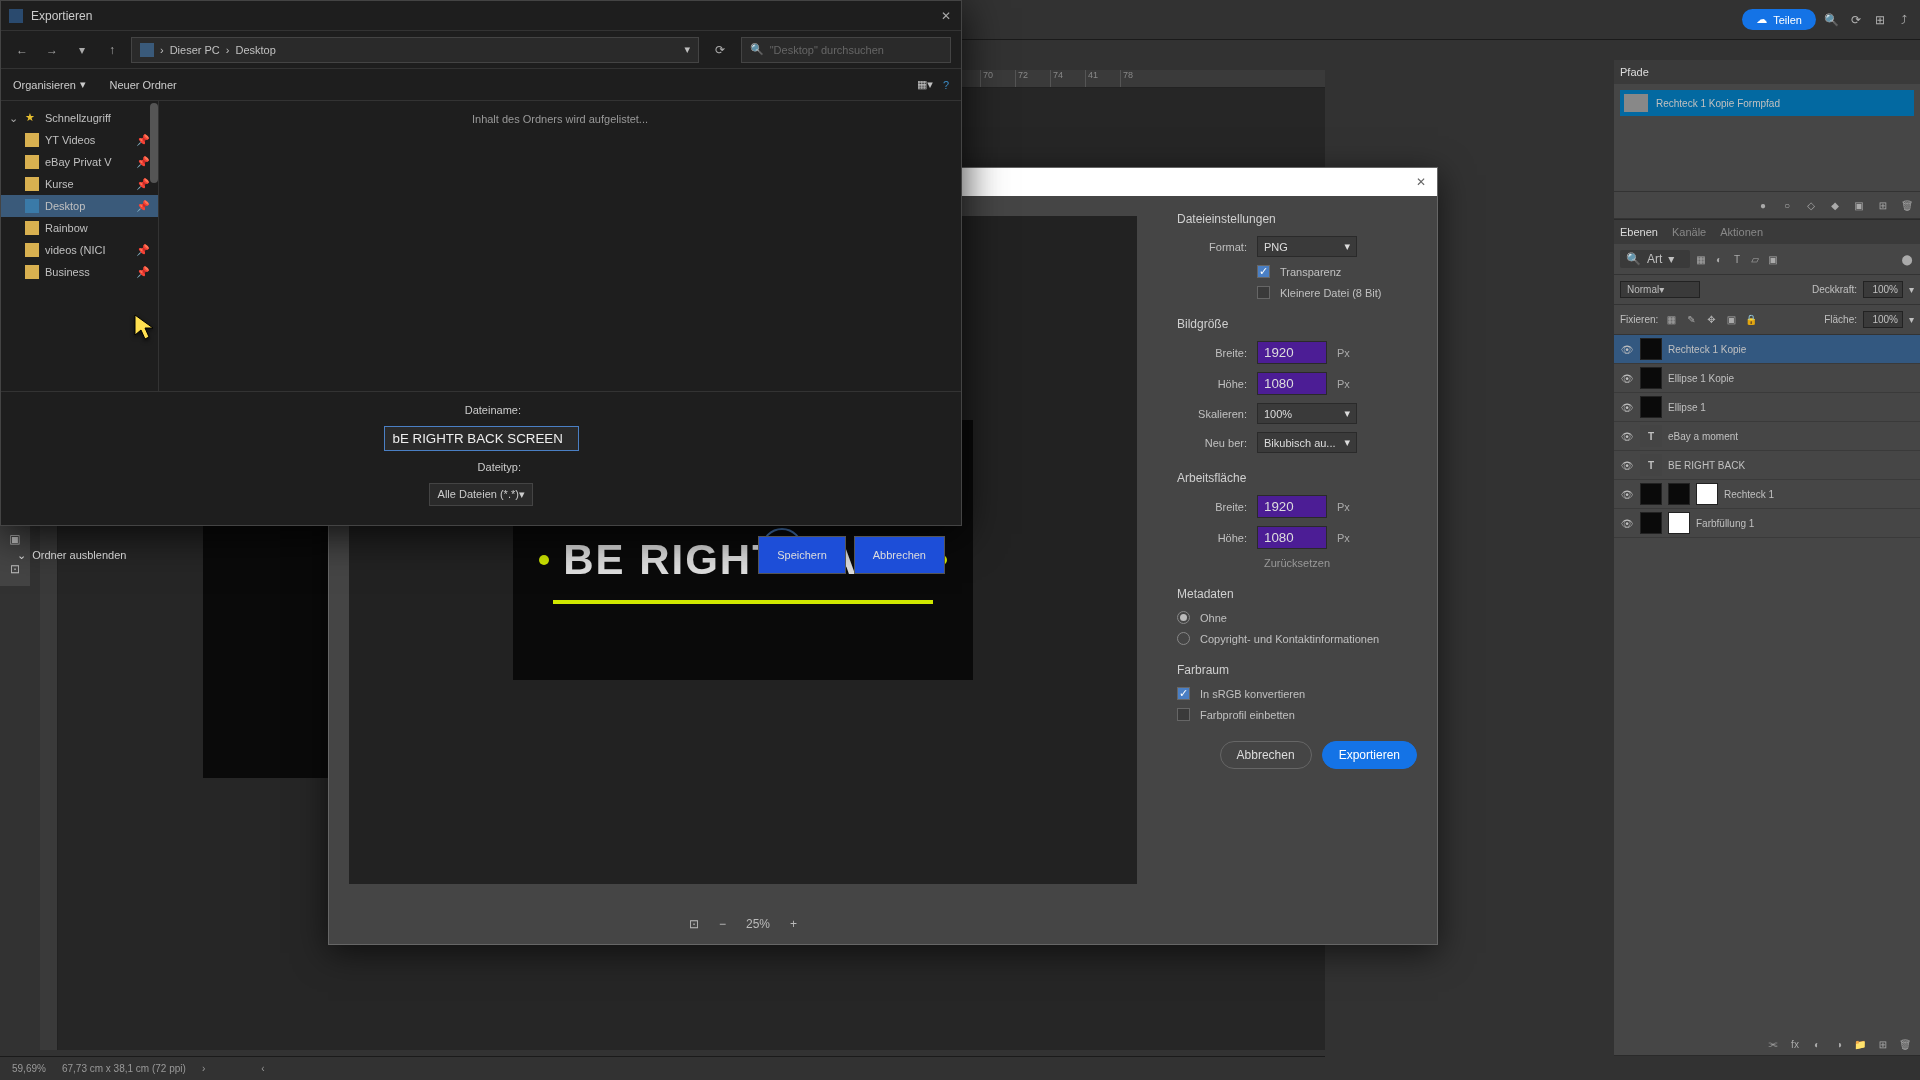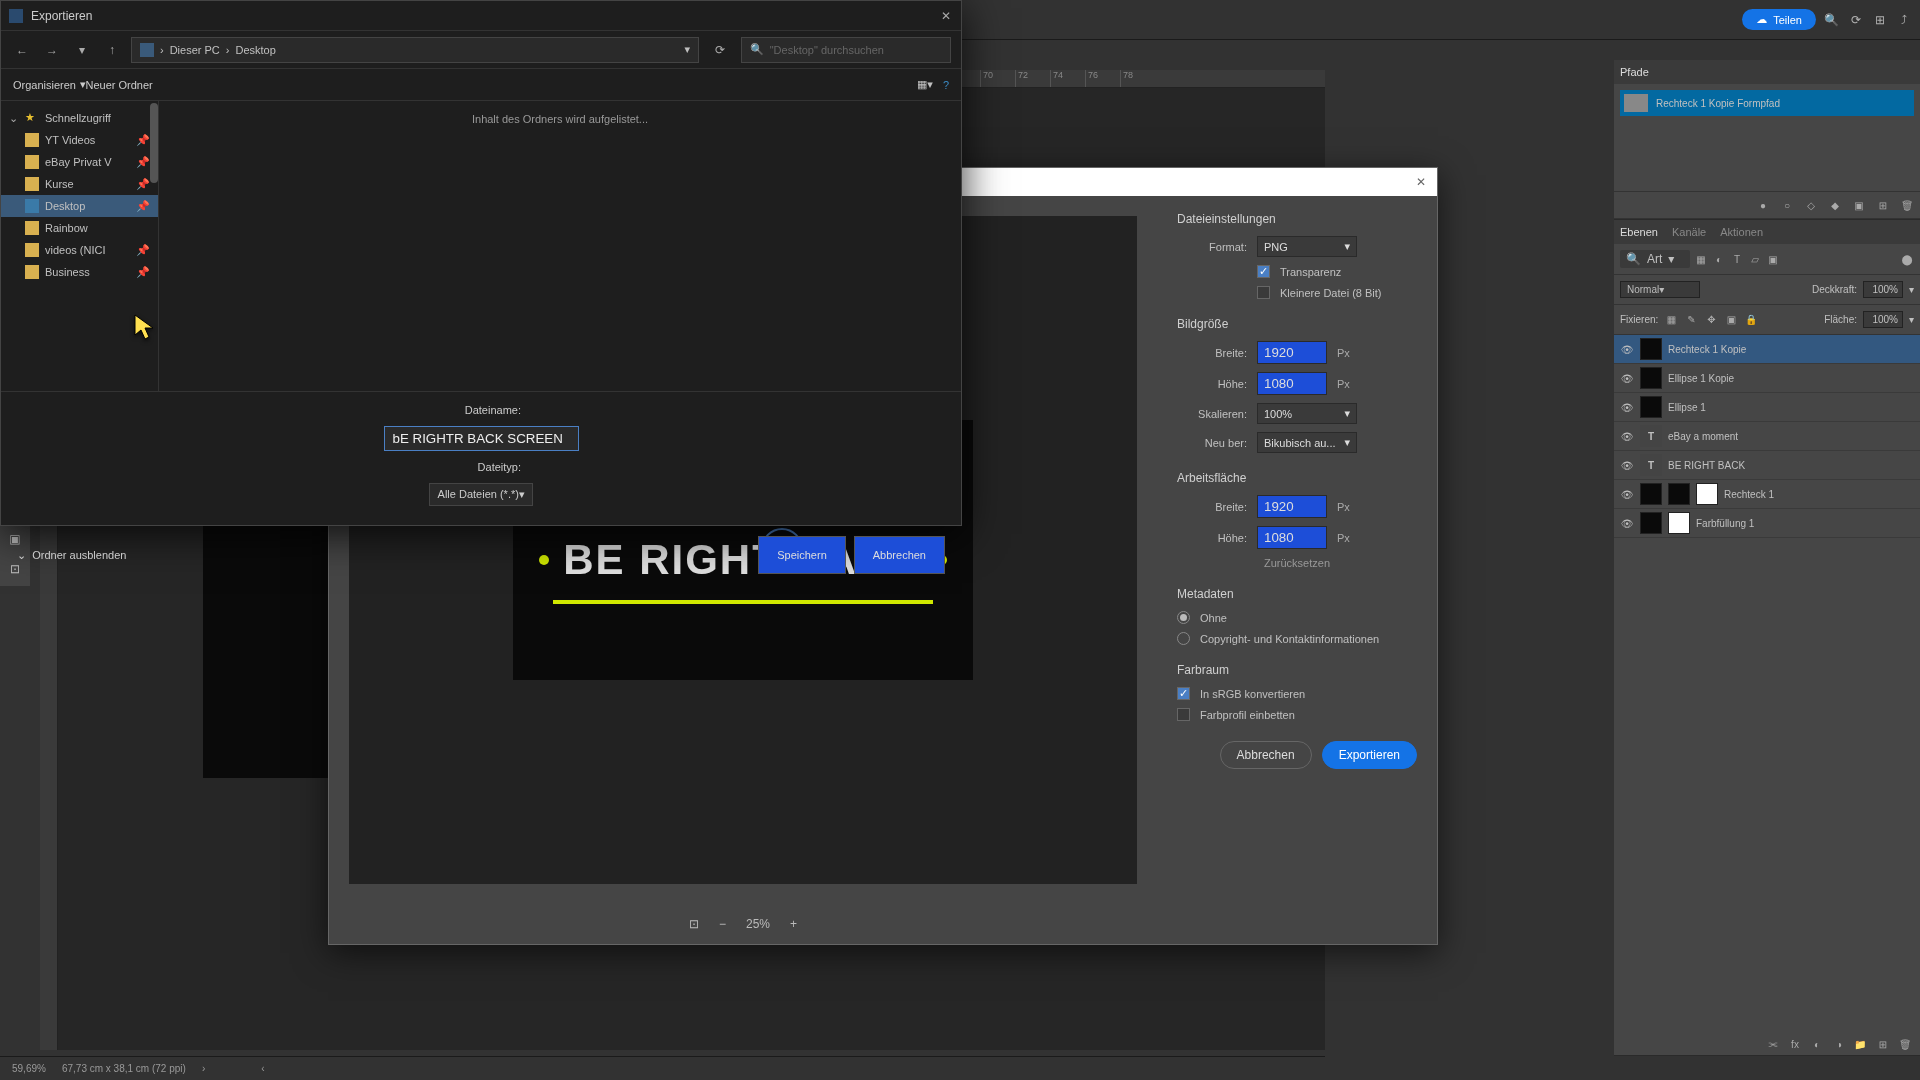--- a/index.html
+++ b/index.html
@@ -77,21 +77,21 @@
 .preview-main { font-size: 42px; color: #e0e0e0; font-weight: 700; letter-spacing: 2px; display: flex; align-items: center; gap: 14px; }
 .dot { width: 10px; height: 10px; background: #d0e800; border-radius: 50%; }
 .underline { width: 380px; height: 4px; background: #d0e800; }
 .circle-overlay { position: absolute; top: 108px; left: 248px; width: 42px; height: 42px; border: 2px solid #4a7fc4; border-radius: 50%; }
 .preview-zoom { height: 40px; display: flex; align-items: center; justify-content: center; gap: 20px; color: #bbb; }
 .settings-side { width: 280px; background: #454545; padding: 16px 20px; overflow-y: auto; }
 .settings-section { margin-bottom: 18px; }
 .section-title { font-size: 12px; color: #d0d0d0; margin-bottom: 10px; font-weight: 500; }
 .setting-row { display: flex; align-items: center; gap: 10px; margin-bottom: 8px; font-size: 11px; }
 .setting-label { width: 70px; text-align: right; color: #c0c0c0; }
-.setting-input { background: #1d4ed8; border: 1px solid #2a2a2a; color: #ddd; padding: 3px 6px; width: 70px; }
+.setting-input { background: #4c1d95; border: 1px solid #2a2a2a; color: #ddd; padding: 3px 6px; width: 70px; }
 .setting-select { background: #3a3a3a; border: 1px solid #2a2a2a; color: #ddd; padding: 3px 6px; width: 100px; display: flex; justify-content: space-between; align-items: center; }
 .setting-unit { color: #aaa; }
 .chk { width: 13px; height: 13px; background: #3a3a3a; border: 1px solid #666; display: flex; align-items: center; justify-content: center; }
 .chk.checked { background: #4a7fc4; color: #fff; }
 .radio { width: 13px; height: 13px; border: 1px solid #888; border-radius: 50%; display: flex; align-items: center; justify-content: center; }
 .radio.checked::after { content: ''; width: 7px; height: 7px; background: #bbb; border-radius: 50%; }
 .export-buttons { display: flex; justify-content: flex-end; gap: 10px; margin-top: 20px; }
 .btn { padding: 6px 16px; border: 1px solid #666; border-radius: 14px; font-size: 12px; color: #ddd; background: #454545; }
 .btn.primary { background: #1473e6; border-color: #1473e6; color: #fff; }
 .reset-link { text-align: center; color: #999; font-size: 11px; margin-top: 6px; }
@@ -101,21 +101,21 @@
 .file-titlebar { height: 30px; background: #1e1e1e; display: flex; align-items: center; padding: 0 8px; border-bottom: 1px solid #333; }
 .file-title-icon { width: 14px; height: 14px; background: #2a4a6e; margin-right: 8px; }
 .file-title { flex: 1; color: #ccc; font-size: 12px; }
 .file-close { width: 14px; height: 14px; color: #aaa; display: flex; align-items: center; justify-content: center; }
 .file-nav { height: 38px; display: flex; align-items: center; padding: 0 10px; gap: 8px; border-bottom: 1px solid #333; }
 .nav-btn { width: 22px; height: 22px; display: flex; align-items: center; justify-content: center; color: #aaa; }
 .breadcrumb { flex: 1; background: #2a2a2a; border: 1px solid #444; height: 26px; display: flex; align-items: center; padding: 0 8px; gap: 6px; font-size: 11px; }
 .bc-icon { width: 14px; height: 14px; background: #3a5a7a; }
 .refresh-btn { width: 26px; height: 26px; display: flex; align-items: center; justify-content: center; color: #aaa; }
 .search-box { width: 210px; background: #2a2a2a; border: 1px solid #444; height: 26px; display: flex; align-items: center; padding: 0 8px; gap: 6px; font-size: 11px; color: #666; }
-.file-toolbar { height: 32px; display: flex; align-items: center; padding: 0 12px; gap: 0; font-size: 11px; border-bottom: 1px solid #333; }
+.file-toolbar { height: 32px; display: flex; align-items: center; padding: 0 12px; gap: 24px; font-size: 11px; border-bottom: 1px solid #333; }
 .toolbar-btn { display: flex; align-items: center; gap: 4px; color: #ccc; }
 .toolbar-right { margin-left: auto; display: flex; gap: 10px; align-items: center; }
 .file-body { display: flex; height: 290px; }
 .file-tree { width: 158px; border-right: 1px solid #333; padding: 6px 0; overflow: auto; position: relative; }
 .tree-scrollbar { position: absolute; right: 0; top: 2px; width: 8px; height: 80px; background: #555; border-radius: 4px; }
 .tree-item { display: flex; align-items: center; gap: 6px; padding: 4px 6px 4px 24px; font-size: 11px; position: relative; }
 .tree-item.selected { background: #3a5a7a; }
 .tree-item.root { padding-left: 8px; }
 .tree-expand { width: 10px; color: #aaa; }
 .tree-icon { width: 14px; height: 14px; }
@@ -163,21 +163,21 @@
   <div class="ruler-tick" style="min-width:730px"></div>
   <div class="ruler-tick">58</div>
   <div class="ruler-tick">60</div>
   <div class="ruler-tick">62</div>
   <div class="ruler-tick">64</div>
   <div class="ruler-tick">66</div>
   <div class="ruler-tick">68</div>
   <div class="ruler-tick">70</div>
   <div class="ruler-tick">72</div>
   <div class="ruler-tick">74</div>
-  <div class="ruler-tick">76</div>
+  <div class="ruler-tick">41</div>
   <div class="ruler-tick">78</div>
 </div>
 <div class="ruler-v"></div>
 
 <div class="canvas-area">
   <div class="doc"></div>
 </div>
 
 <div class="left-toolbar">
   <div class="tool-btn">↖</div>

